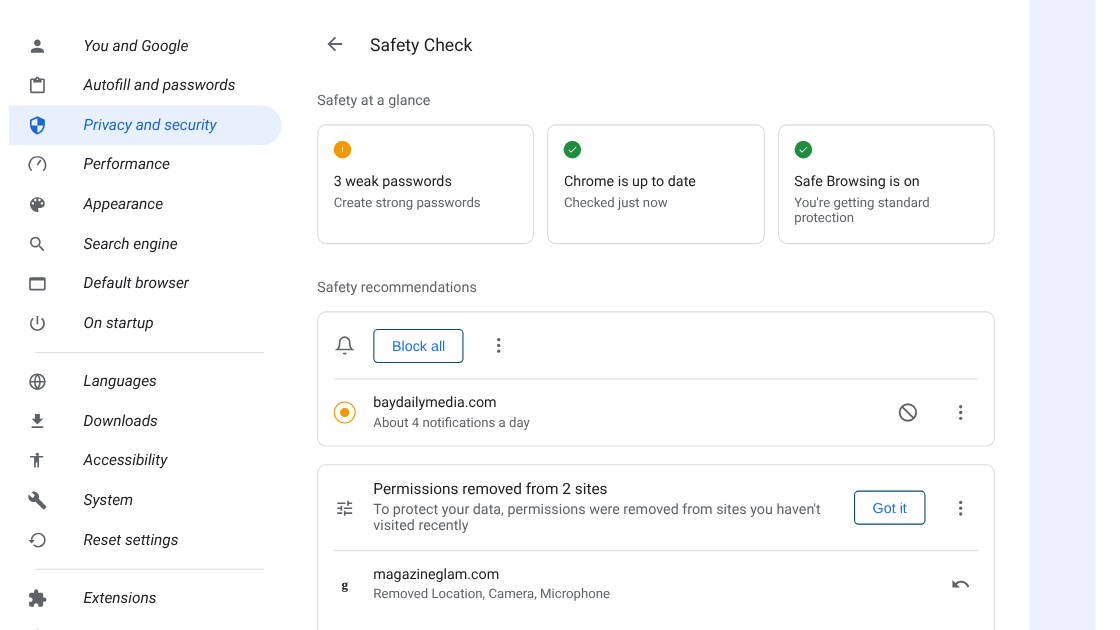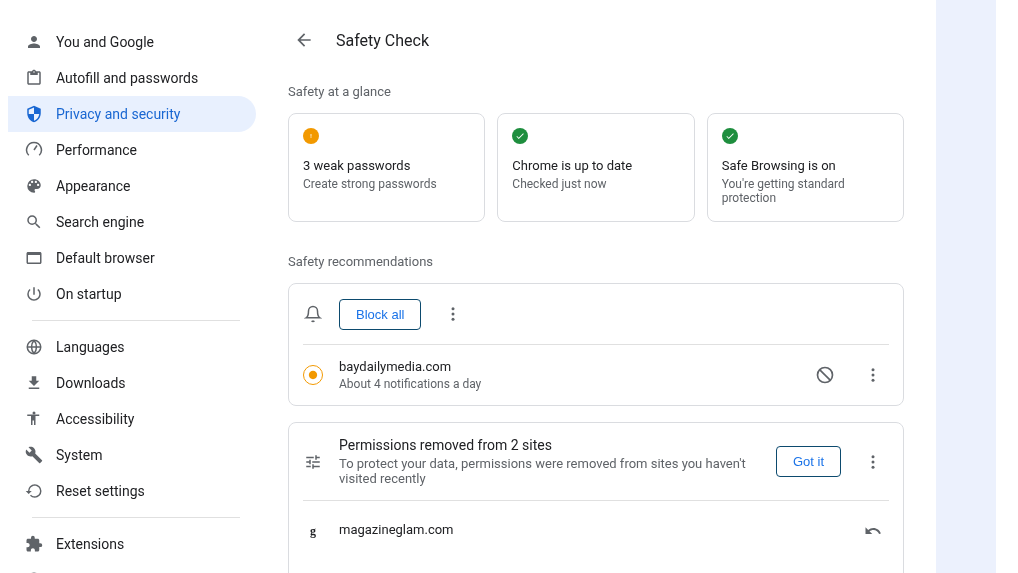--- a/index.html
+++ b/index.html
@@ -18,21 +18,22 @@
       padding-top: 24px;
       padding-left: 8px;
     }
     .sidebar-item {
       display: flex;
       align-items: center;
       height: 36px;
       padding-left: 16px;
       border-radius: 0 18px 18px 0;
       cursor: pointer;
-      gap: 12px;
+      gap: 32px;
+      font-style: italic;
     }
     .sidebar-item.active {
       background: #e8f0fe;
       color: #1967d2;
       align-items: center;
     }
     .sidebar-item .icon {
       width: 20px;
       height: 20px;
       display: flex;
@@ -449,20 +450,21 @@
             <circle cx="12" cy="12" r="2"></circle>
             <circle cx="12" cy="19" r="2"></circle>
           </svg>
       </div>
     </div>
     <div class="rec-divider"></div>
     <div class="site-row">
       <div class="site-icon" style="font-family:serif;font-weight:bold;">g</div>
       <div class="site-info">
         <div class="site-name">magazineglam.com</div>
+        <div class="site-sub">Removed Location, Camera, Microphone</div>
       </div>
       <div class="undo-btn">
         <svg width="18" height="18" viewBox="0 0 24 24" fill="#5f6368">
             <path d="M12.5 8c-2.65 0-5.05.99-6.9 2.6L2 7v9h9l-3.62-3.62c1.39-1.16 3.16-1.88 5.12-1.88 3.54 0 6.55 2.31 7.6 5.5l2.37-.78C21.08 11.03 17.15 8 12.5 8z"></path>
           </svg>
       </div>
     </div>
     <div class="site-row">
       
       

